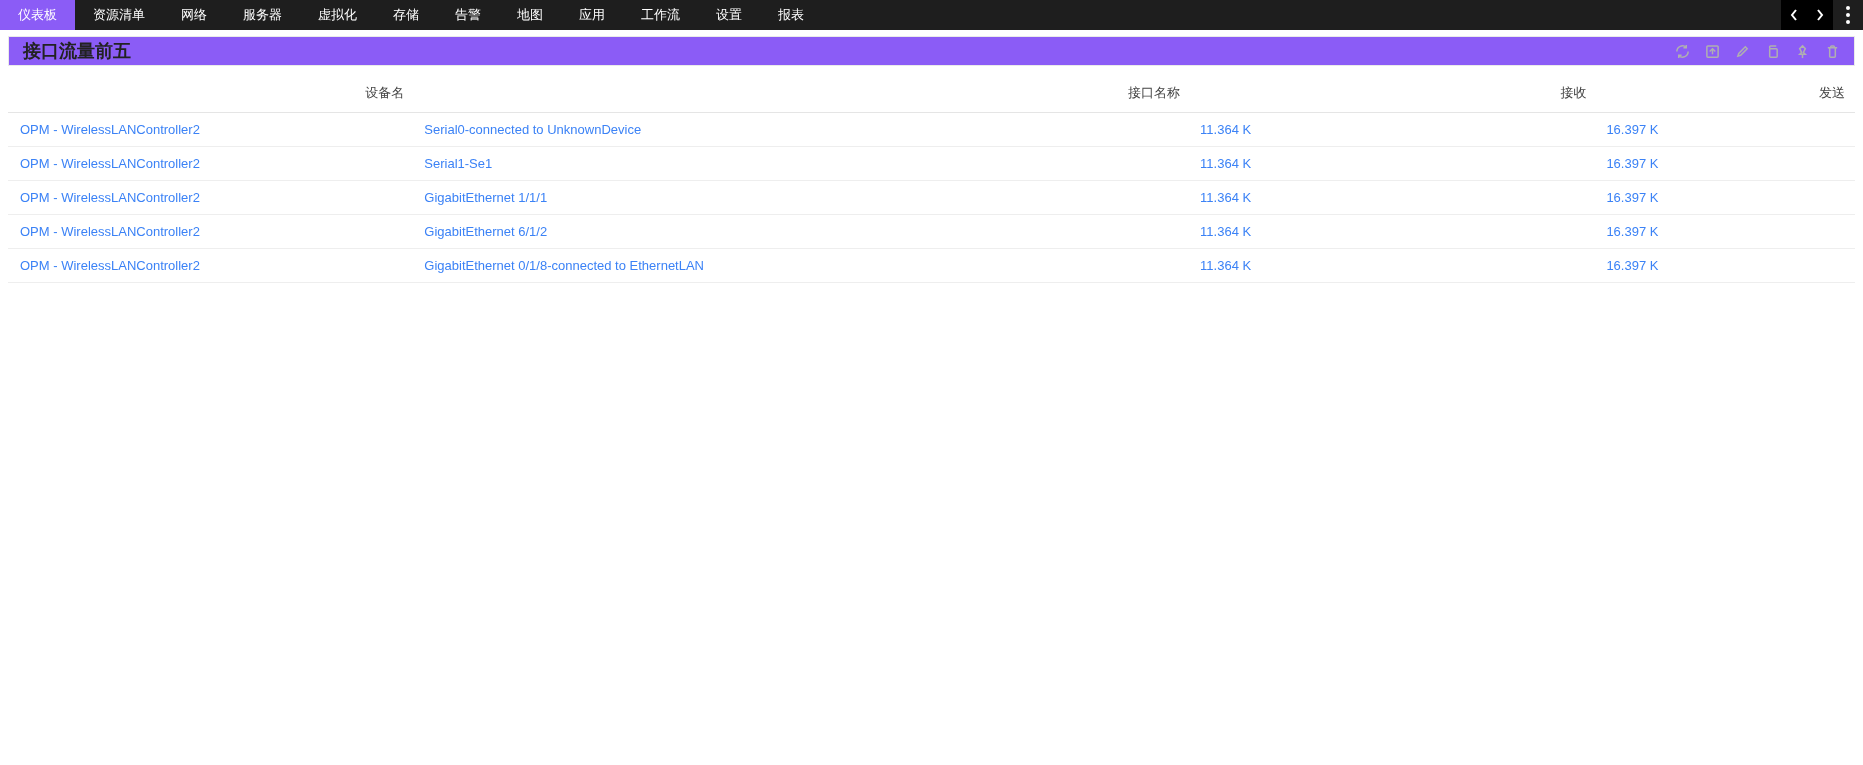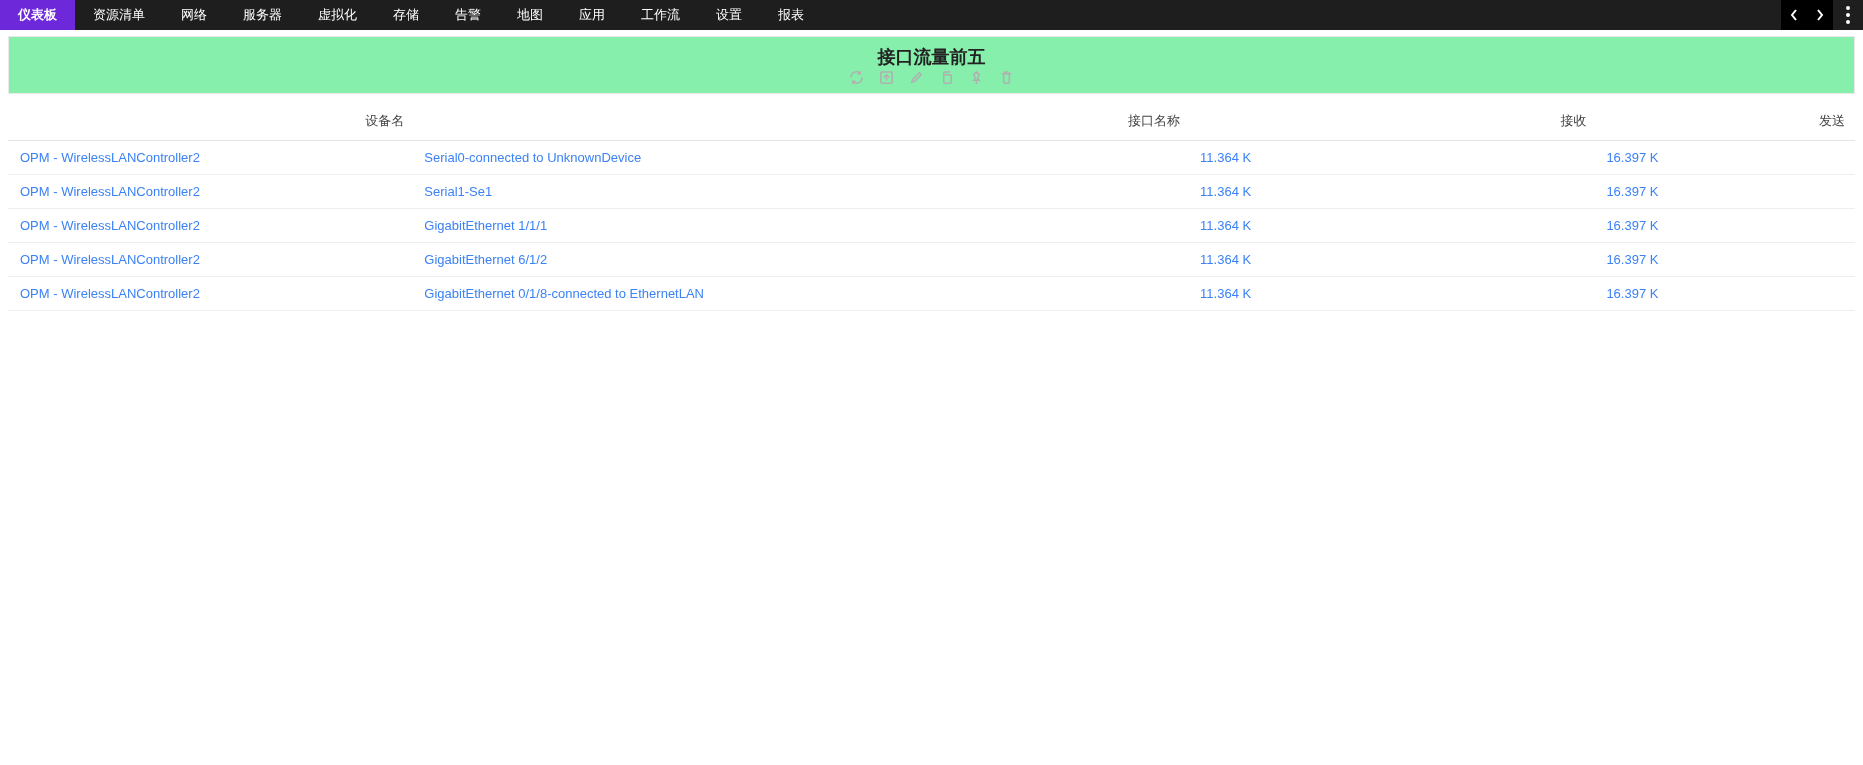--- a/index.html
+++ b/index.html
@@ -1,31 +1,31 @@
 <!DOCTYPE html>
 <html><head>
   <meta charset="utf-8">
   <style>
     * { margin:0; padding:0; box-sizing:border-box; }
     body { font-family:"Microsoft YaHei","PingFang SC",Arial,sans-serif; font-size:13px; color:#333; background:#fff; }
 
     
     .navbar { background:#1e1e1e; height:30px; display:flex; align-items:stretch; color:#fff; }
     .navbar .nav-item { padding:0 18px; display:flex; align-items:center; font-size:13px; cursor:pointer; white-space:nowrap; }
-    .navbar .nav-item.active { background:#6d28d9;font-weight:bold; }
+    .navbar .nav-item.active { background:#8b5cf6; }
     .navbar .spacer { flex:1; }
     .navbar .arrow-box { display:flex; background:#000; }
     .navbar .arrow-btn { width:26px; height:30px; display:flex; align-items:center; justify-content:center; cursor:pointer; }
     .navbar .arrow-btn svg { width:10px; height:14px; stroke:#fff; stroke-width:2; fill:none; }
     .navbar .kebab { width:30px; display:flex; align-items:center; justify-content:center; cursor:pointer; }
     .navbar .kebab-dots { display:flex; flex-direction:column; gap:3px; }
     .navbar .kebab-dots span { width:4px; height:4px; border-radius:50%; background:#fff; display:block; }
 
     
-    .widget-header { background:#86efac; border:1px solid #eaeaea; margin:6px 8px; padding:8px 14px; display:flex; align-items:center;flex-direction:column; }
+    .widget-header { background:#8b5cf6; border:1px solid #eaeaea; margin:6px 8px; padding:2px 14px; display:flex; align-items:center; }
     .widget-title { font-size:18px; font-weight:700; color:#222; flex:1; }
     .widget-actions { display:flex; gap:14px; }
     .widget-actions .act { width:16px; height:16px; display:flex; align-items:center; justify-content:center; color:#b0b0b0; cursor:pointer; }
     .widget-actions .act svg { width:15px; height:15px; fill:none; stroke:currentColor; stroke-width:1.6; }
 
     
     .tbl { margin:8px 8px; }
     table { width:100%; border-collapse:collapse; }
     th { text-align:right; font-size:13px; font-weight:400; color:#444; padding:10px 10px; border-bottom:1px solid #e5e5e5; }
     td { font-size:13px; color:#3b82f6; padding:9px 10px; border-bottom:1px solid #eeeeee; }

